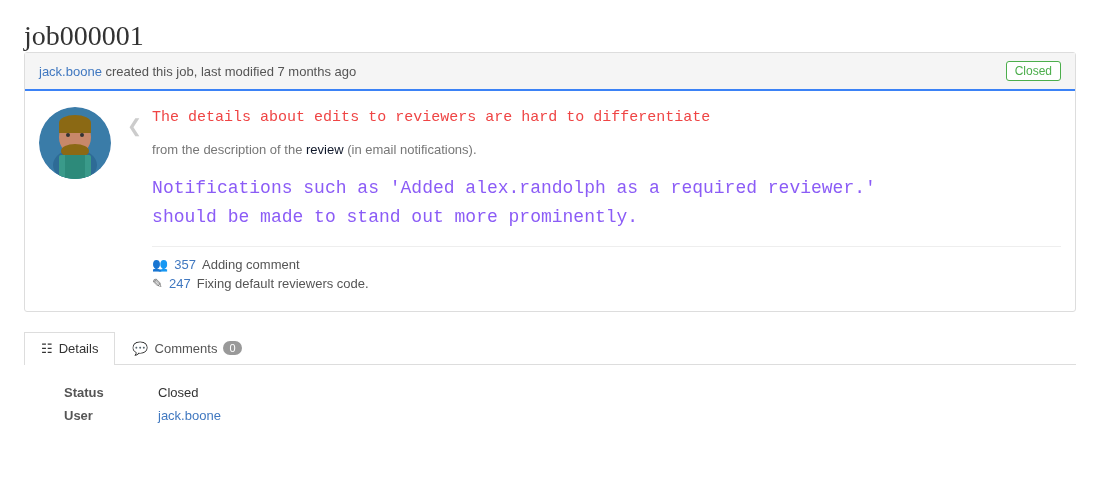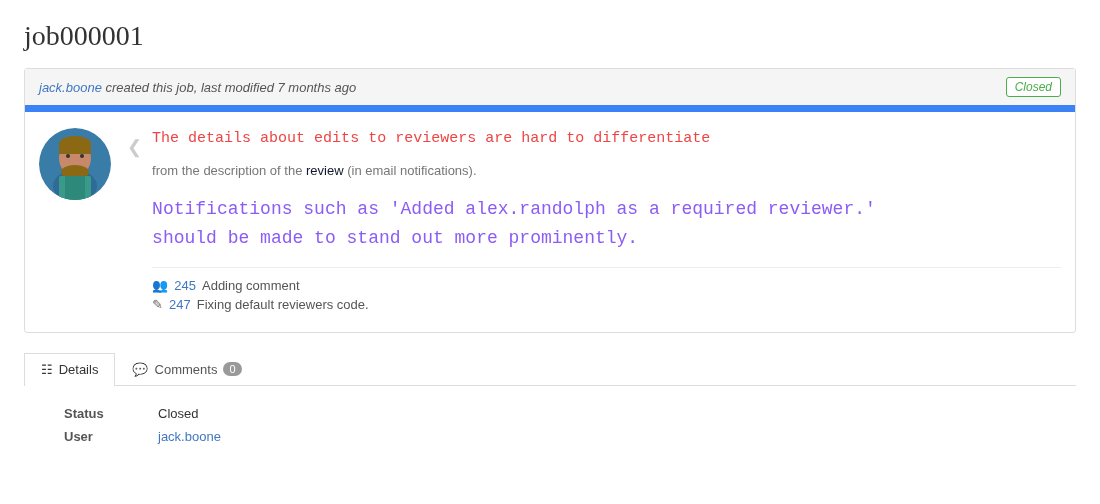--- a/index.html
+++ b/index.html
@@ -8,40 +8,39 @@
       font-size: 14px;
       background: #fff;
       color: #333;
       padding: 20px 24px;
     }
 
     .page-title {
       font-size: 28px;
       font-weight: 300;
       color: #333;
-      margin-bottom: 16px;
+      margin-bottom: 0;
       font-family: Georgia, serif;
     }
 
     .job-card {
       border: 1px solid #ddd;
       border-radius: 3px;
       background: #fff;
       display: flex;
       flex-direction: column;
     }
 
     .job-card-header {
       background: #f5f5f5;
-      border-bottom: 7px solid #3b82f6;
+      border-bottom: 2px solid #3b82f6;
       padding: 8px 14px;
       display: flex;
       justify-content: space-between;
       align-items: center;
-      font-style: italic;
     }
 
     .job-card-header-text {
       font-size: 13px;
       color: #555;
     }
 
     .job-card-header-text a {
       color: #4078c0;
       text-decoration: none;
@@ -264,21 +263,21 @@
       </div>
 
       <div class="job-notification-text">
         <div>Notifications such as 'Added alex.randolph as a required reviewer.'</div>
         <div>should be made to stand out more prominently.</div>
       </div>
 
       <div class="job-links">
         <div class="job-link-item">
           <span class="link-icon">👥</span>
-          <a href="#">245</a>
+          <a href="#">357</a>
           <span>Adding comment</span>
         </div>
         <div class="job-link-item">
           <span class="link-icon">✎</span>
           <a href="#">247</a>
           <span>Fixing default reviewers code.</span>
         </div>
       </div>
     </div>
   </div>

